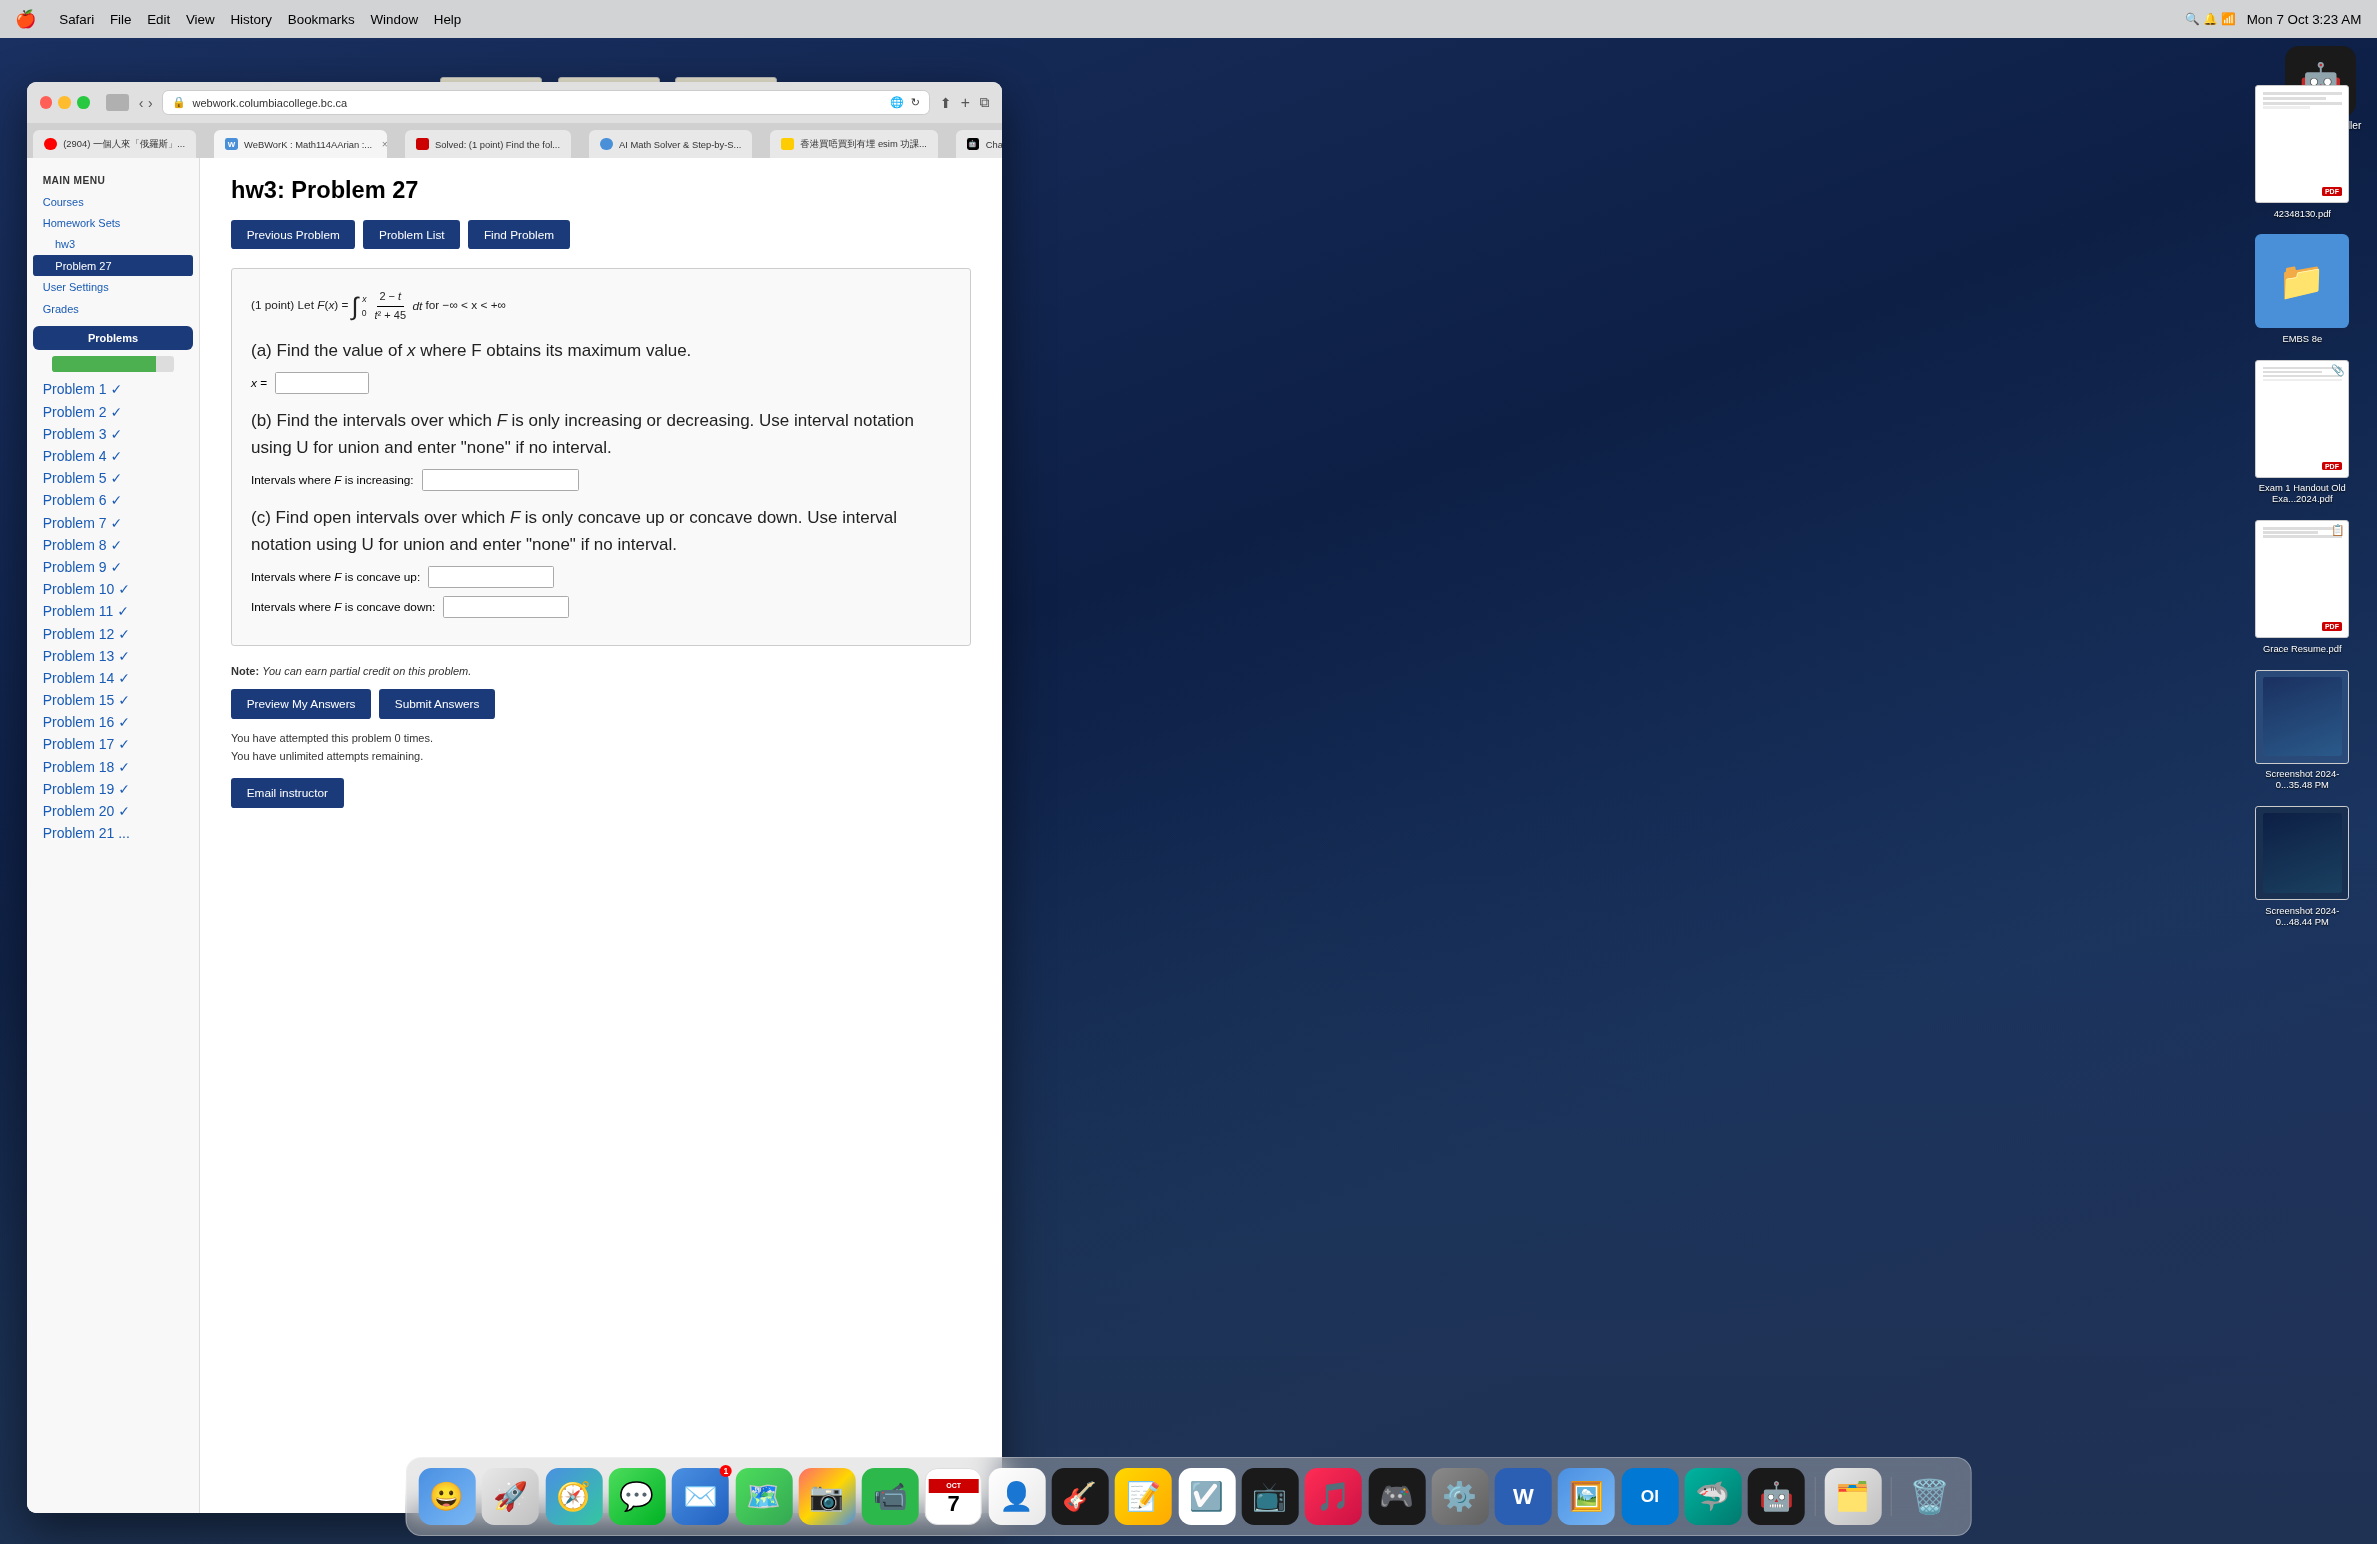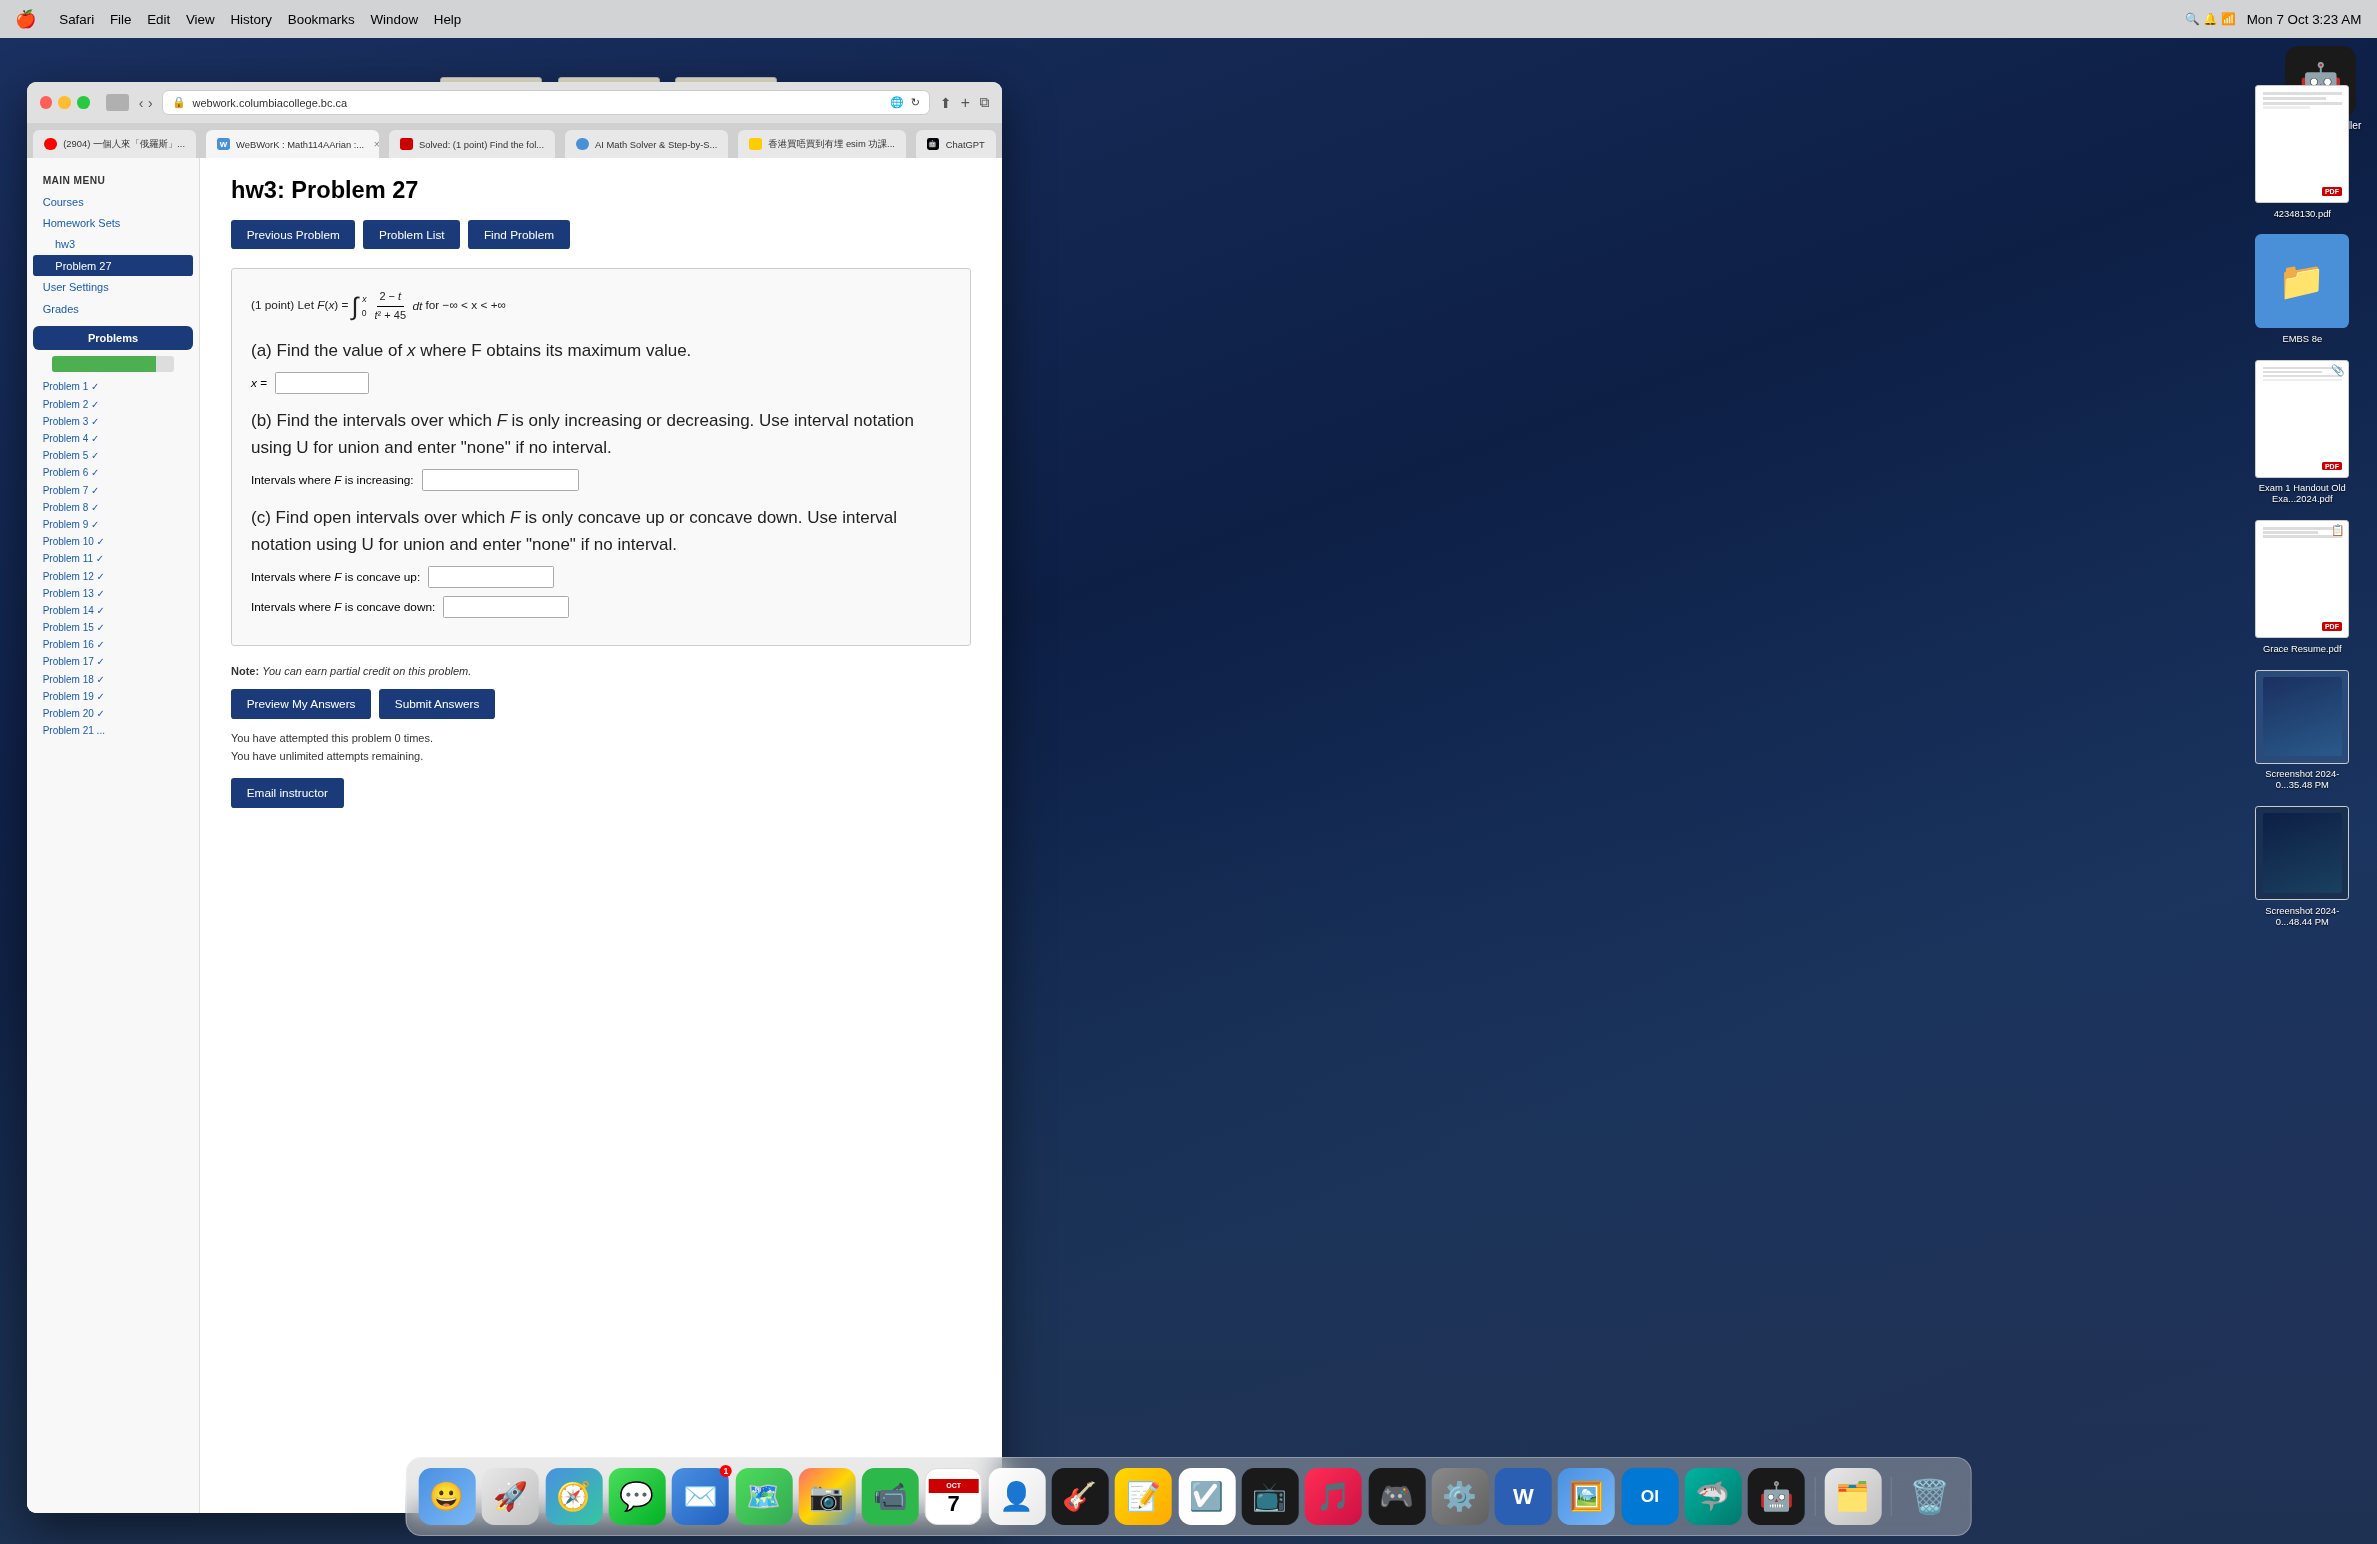--- a/index.html
+++ b/index.html
@@ -162,21 +162,21 @@
       gap: 6.3px;
       margin-left: auto;
     }
 
     
     .browser-tabs {
       height: 35px;
       display: flex;
       align-items: flex-end;
       padding: 0 6.3px;
-      gap: 10px;
+      gap: 18px;
       background: #d0d0d0;
       overflow: hidden;
     }
     .browser-tab {
       height: 28px;
       padding: 0 11px;
       background: #e8e8e8;
       border-radius: 6.3px 6.3px 0 0;
       display: flex;
       align-items: center;
@@ -269,21 +269,21 @@
       background: #4caf50;
       width: 85%;
     }
     .progress-wrapper {
       position: relative;
       margin: 6.3px 12.6px;
     }
     .sidebar-problem-link {
       display: block;
       padding: 3.1px 15.7px;
-      font-size: 10px;
+      font-size: 14px;
       color: #1a5bb5;
       text-decoration: none;
       cursor: pointer;
     }
 
     
     .main-content {
       flex: 1;
       background: #fff;
       padding: 19px 31px;

